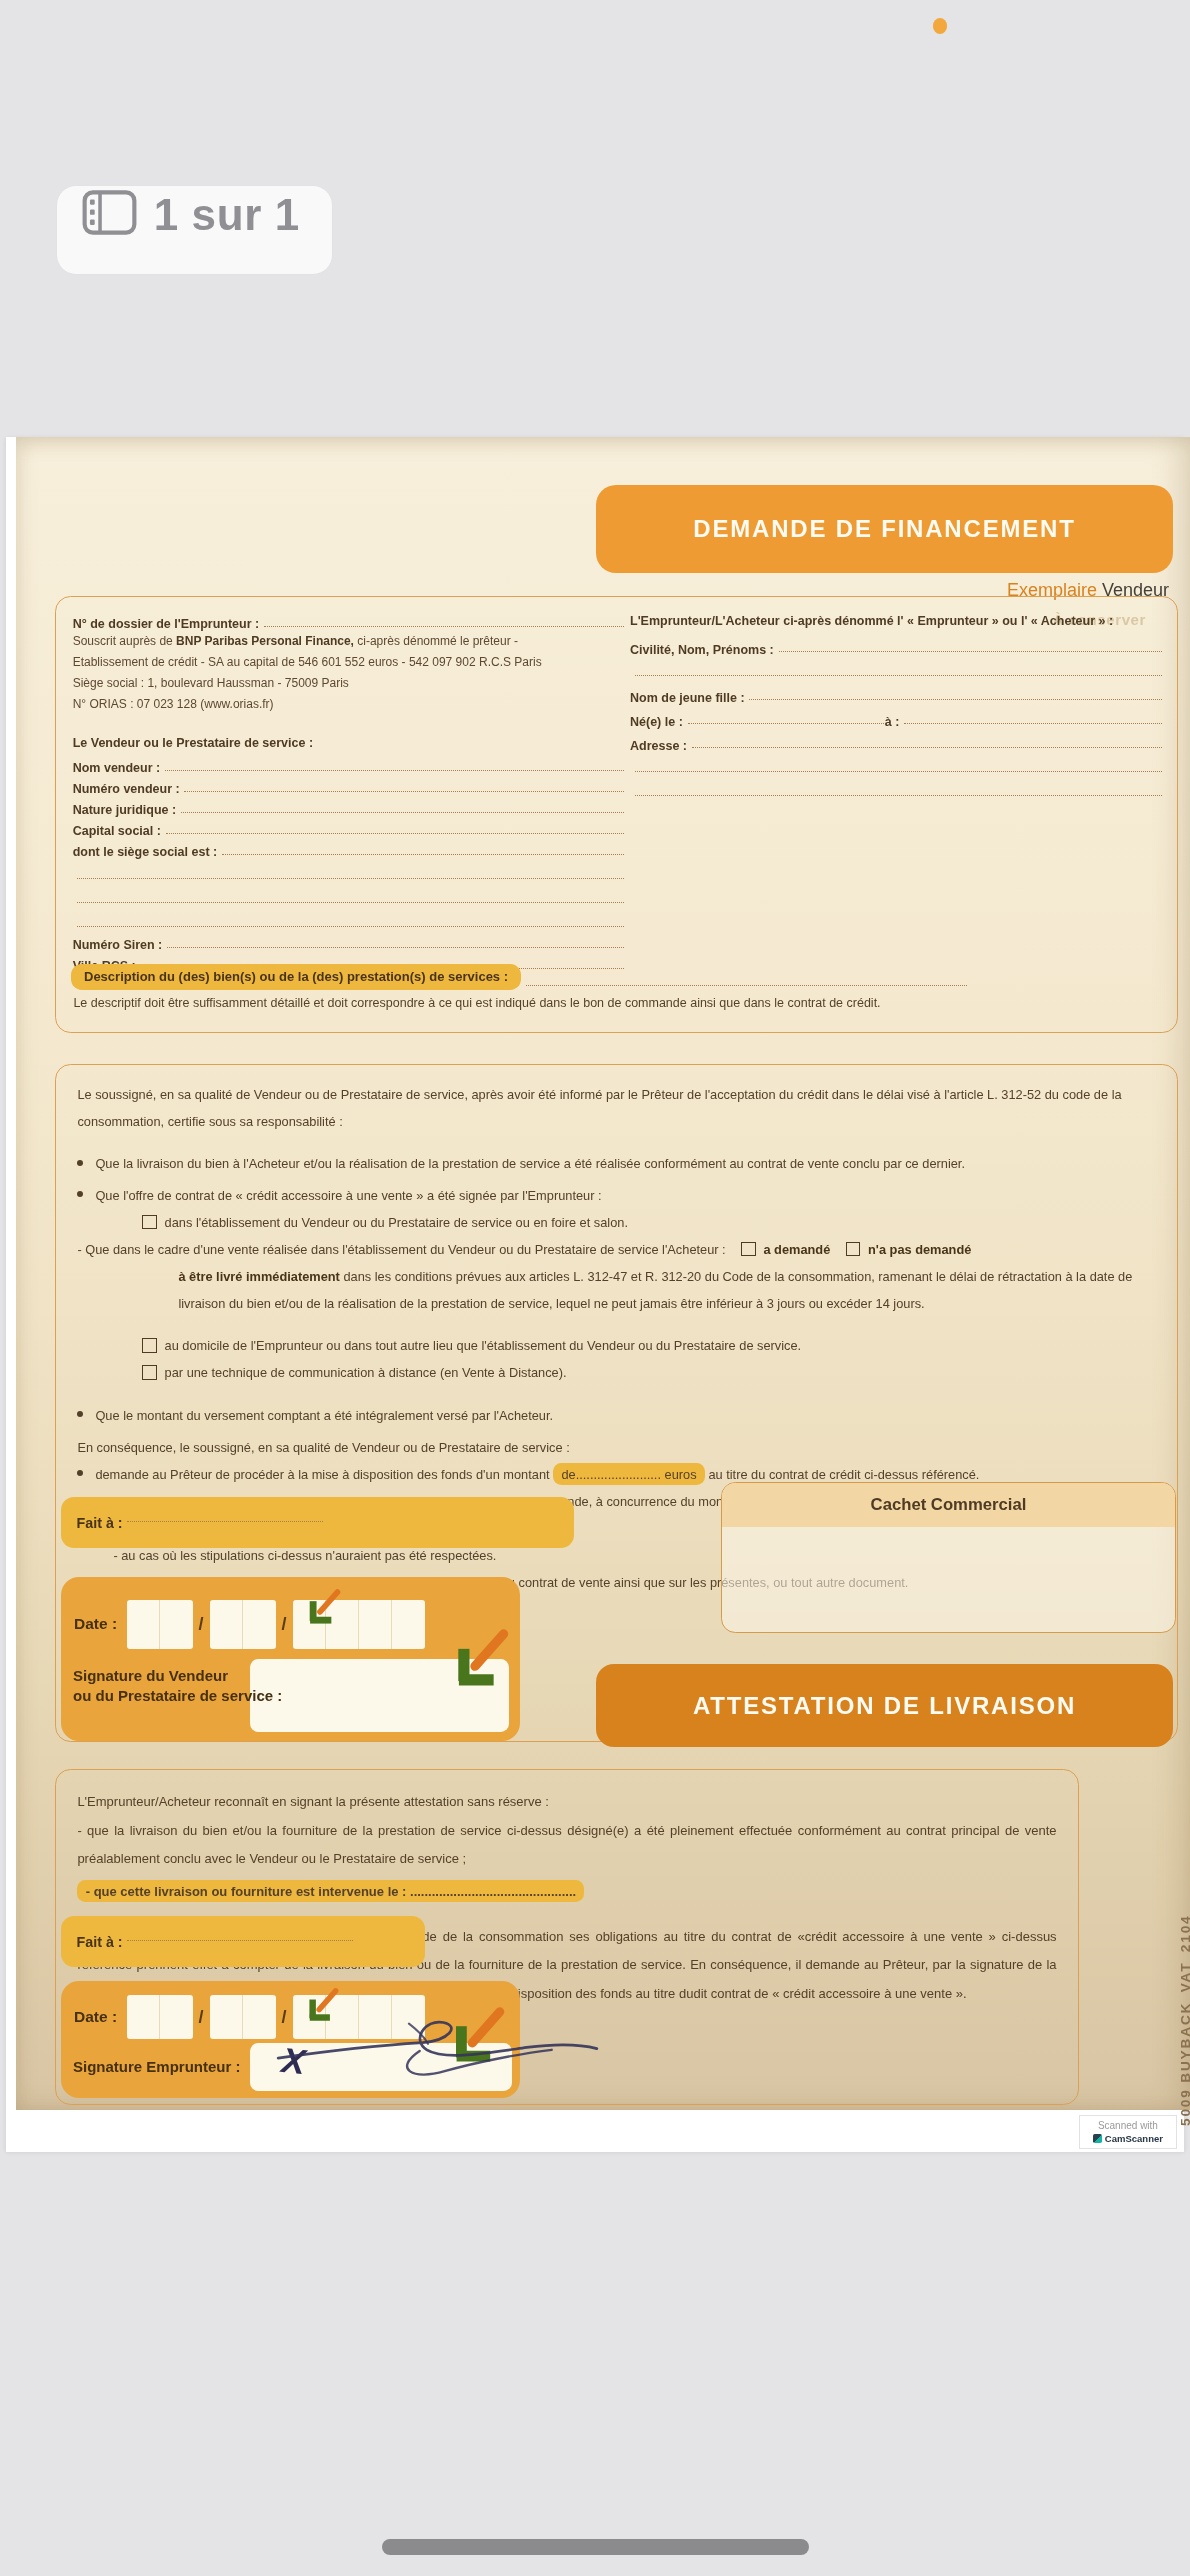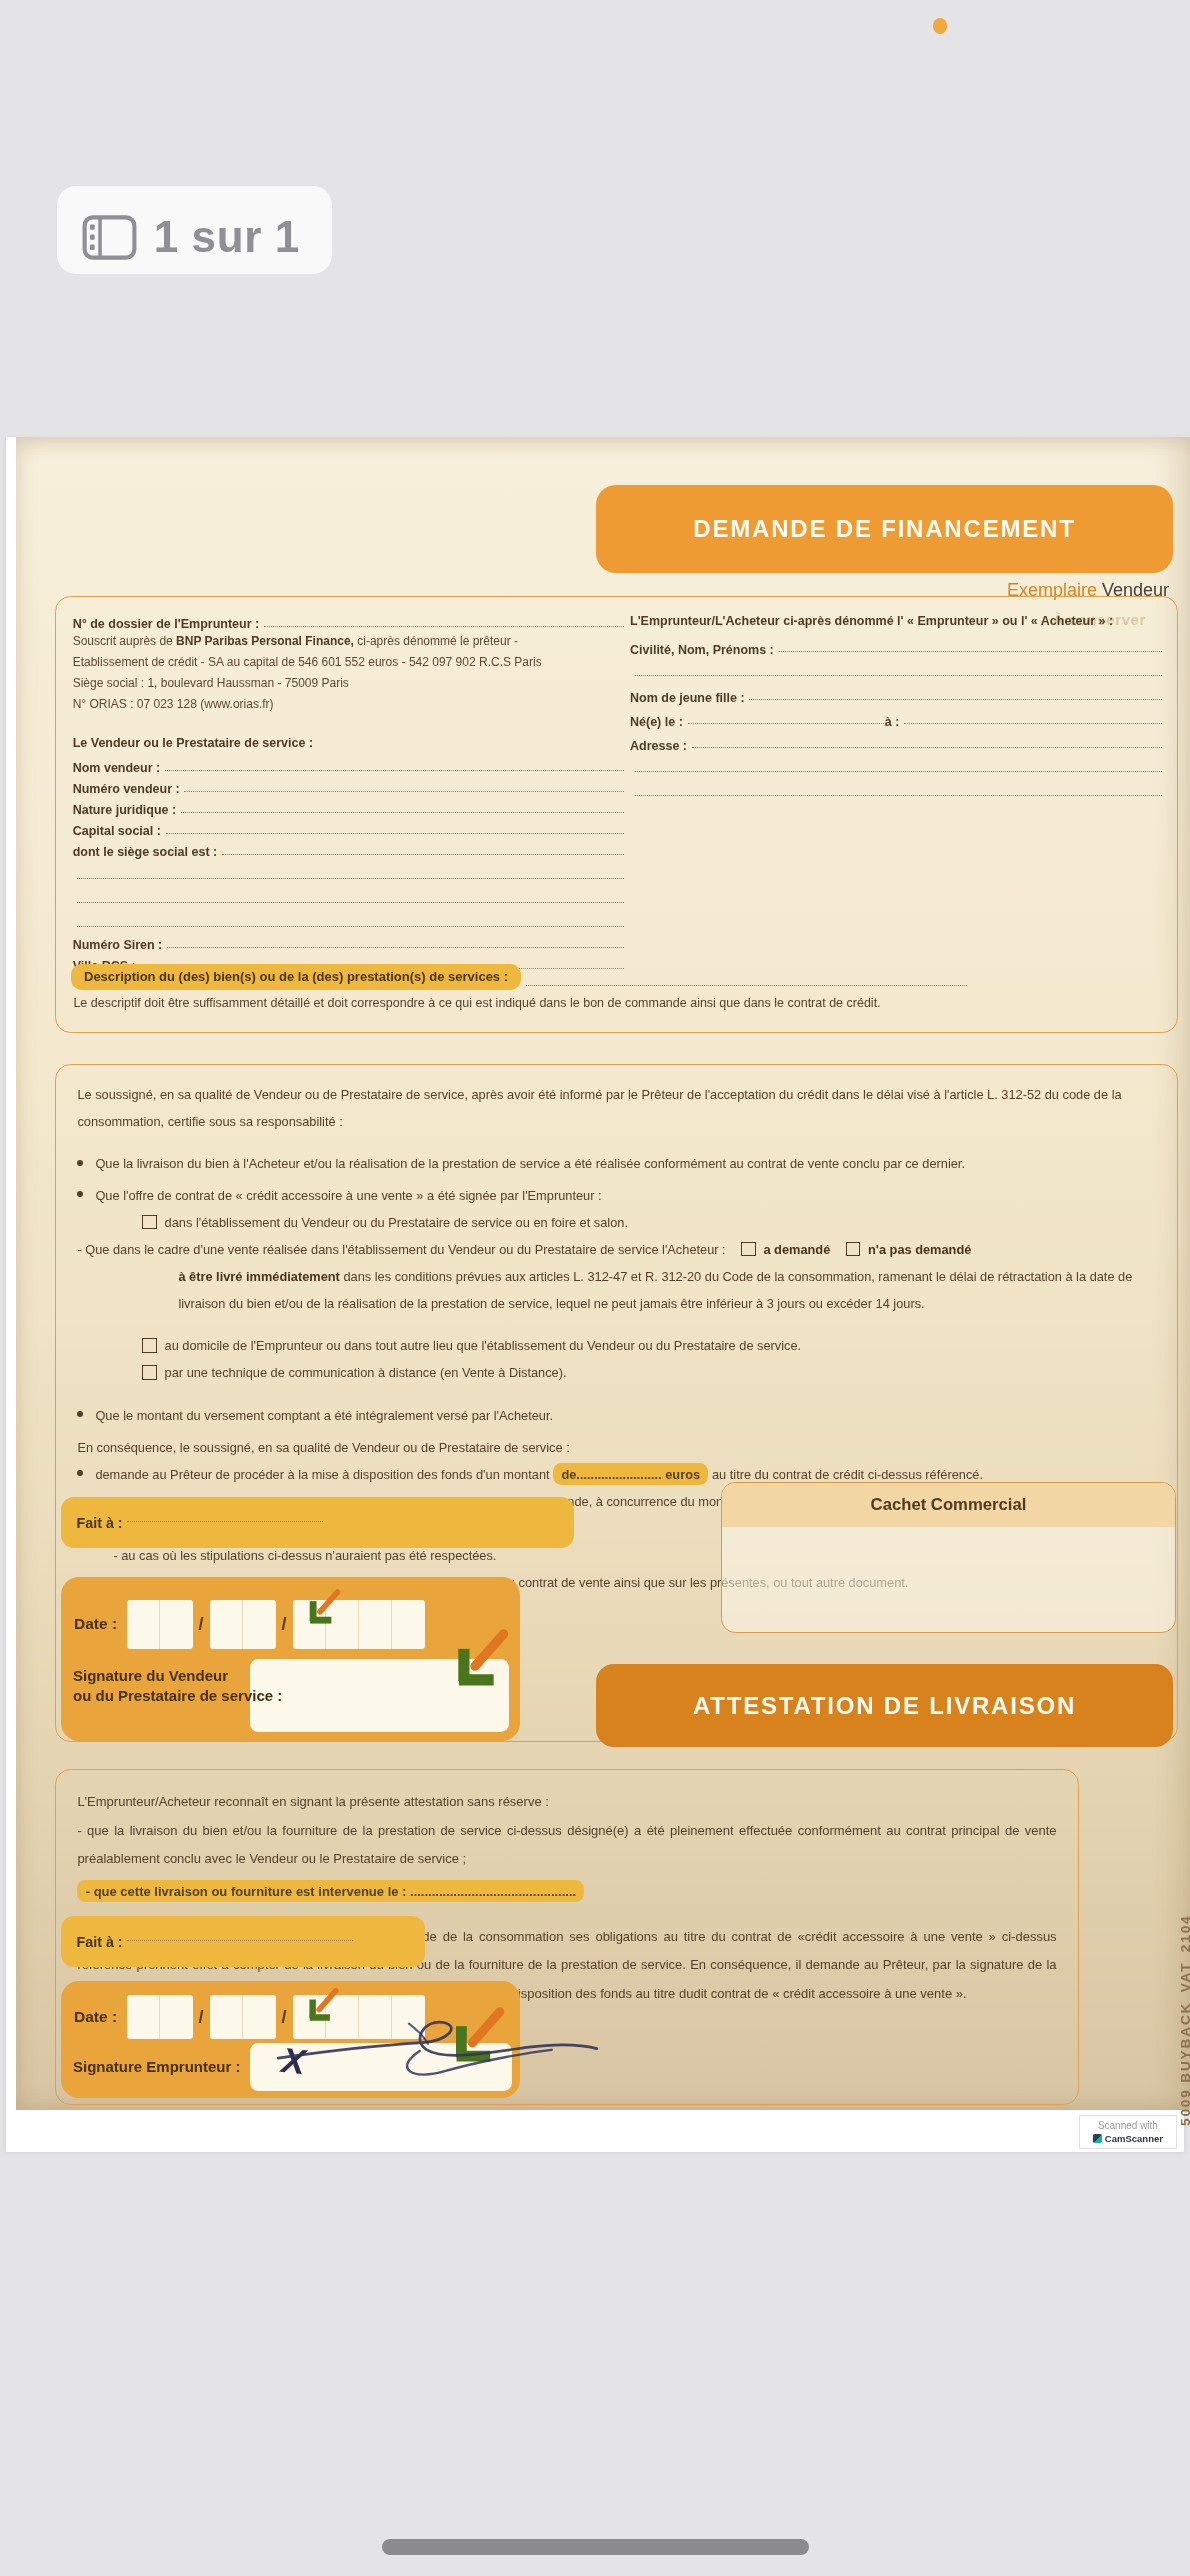--- a/index.html
+++ b/index.html
@@ -3,21 +3,21 @@
 <meta charset="utf-8">
 <style>
   html,body{margin:0;padding:0}
   body{
     width:1190px;height:2576px;position:relative;overflow:hidden;
     background:#e4e4e6;font-family:"Liberation Sans",sans-serif;
   }
   
   .status-dot{position:absolute;left:933px;top:18px;width:14.3px;height:15.5px;border-radius:50%;background:#f3a83d}
   .page-pill{position:absolute;left:57px;top:186px;width:275px;height:88px;background:#f9f9fa;border-radius:19px;
-    display:flex;align-items:flex-end;gap:16.7px;padding:12px 25px;box-sizing:border-box;color:#8f8f94;box-shadow:0 0 0 0.6px rgba(0,0,0,0.02)}
+    display:flex;align-items:flex-start;gap:16.7px;padding:4px 25px;box-sizing:border-box;color:#8f8f94;box-shadow:0 0 0 0.6px rgba(0,0,0,0.02)}
   .pill-text{font-size:44px;font-weight:600;letter-spacing:0.6px;color:#8f8f94}
   .home-indicator{position:absolute;left:382px;top:2539px;width:427px;height:16px;border-radius:8.3px;background:#8b8b8e}
 
   
   .page{position:absolute;left:6px;top:437px;width:1178px;height:1715px;background:#ffffff;box-shadow:0 0.6px 4.8px rgba(0,0,0,0.10)}
   .scan{position:absolute;left:10px;top:0;width:1178px;height:1673px;
     background:linear-gradient(180deg,#f7efdb 0%,#f6ecd5 18%,#f4e9cf 35%,#f0e3c6 52%,#eadcbb 68%,#e2d1ae 84%,#d8c5a3 100%);
     box-shadow:inset -16.7px 0 27px rgba(110,80,40,.16),inset 7.1px 0 18px rgba(110,80,40,.08),inset 0 7.1px 15px rgba(110,80,40,.06)}
 
   .banner{position:absolute;border-radius:20px;display:flex;align-items:center;justify-content:center;
@@ -62,21 +62,21 @@
   .just{text-align:justify}
   .mt{margin-top:15.5px}
   .mt-s{margin-top:4.8px}
   .ind1{margin-left:65px}
   .ind2{}
   .ind3{margin-left:101px}
   .ind-d{margin-left:36px}
   .bu{display:inline-block;width:6px;height:6px;border-radius:50%;background:#53402a;margin-right:12px;vertical-align:2.4px}
   .cb{display:inline-block;width:12.5px;height:12.5px;border:1.8px solid #4f3b24;margin-right:7.7px;vertical-align:-2.4px;background:transparent}
   .cb.mlft{margin-left:12px}
-  .hl-inline{background:#eeb83e;border-radius:8.3px;padding:3.6px 8.3px;font-weight:bold}
+  .hl-inline{background:#eeb83e;border-radius:8.3px;padding:3.6px 8.3px;font-weight:normal}
 
   
   .fait-pill{position:absolute;background:#eeb83e;border-radius:13px;height:51px;display:flex;align-items:center;
     padding:0 15.5px;box-sizing:border-box}
   #fait1{left:45px;top:1060px;width:513px}
   #fait2{left:45px;top:1479px;width:364px}
   .fait-pill .lbl{font-weight:700;font-size:14.3px;color:#4a3419;white-space:nowrap}
 
   
   #cachet{position:absolute;left:705px;top:1045px;width:455px;height:151px;border:1.8px solid #d79a4a;border-radius:14.3px;

